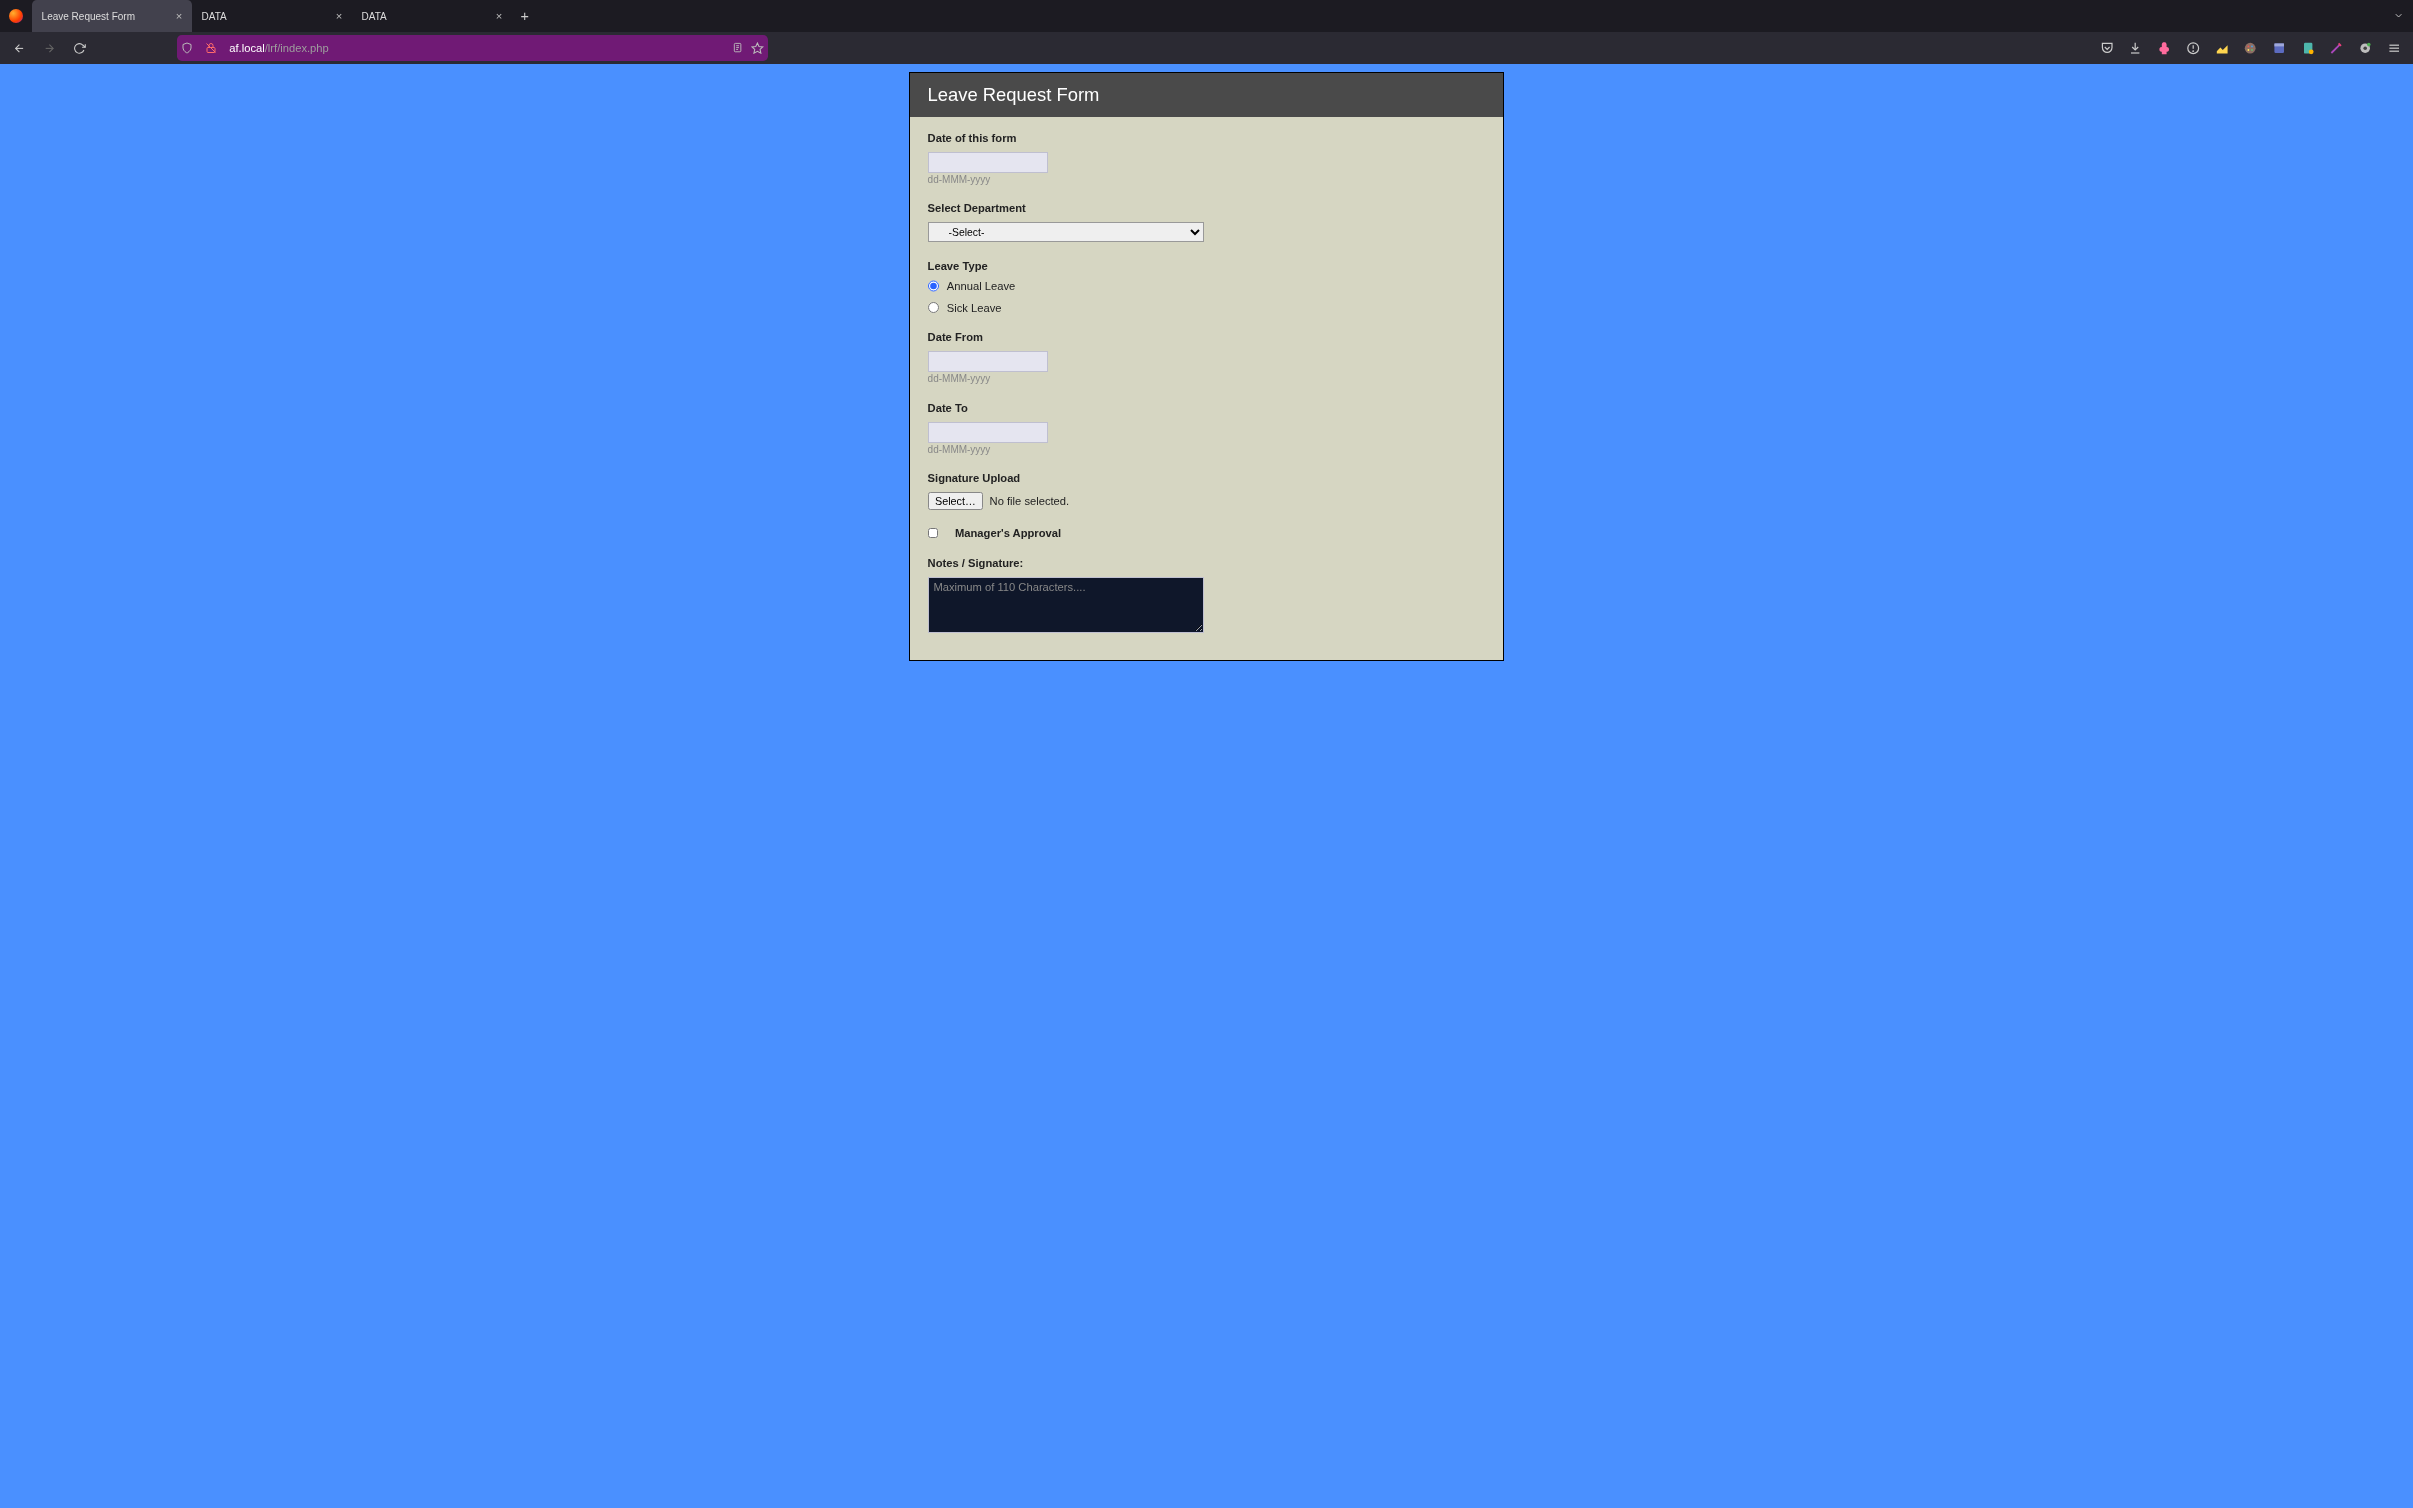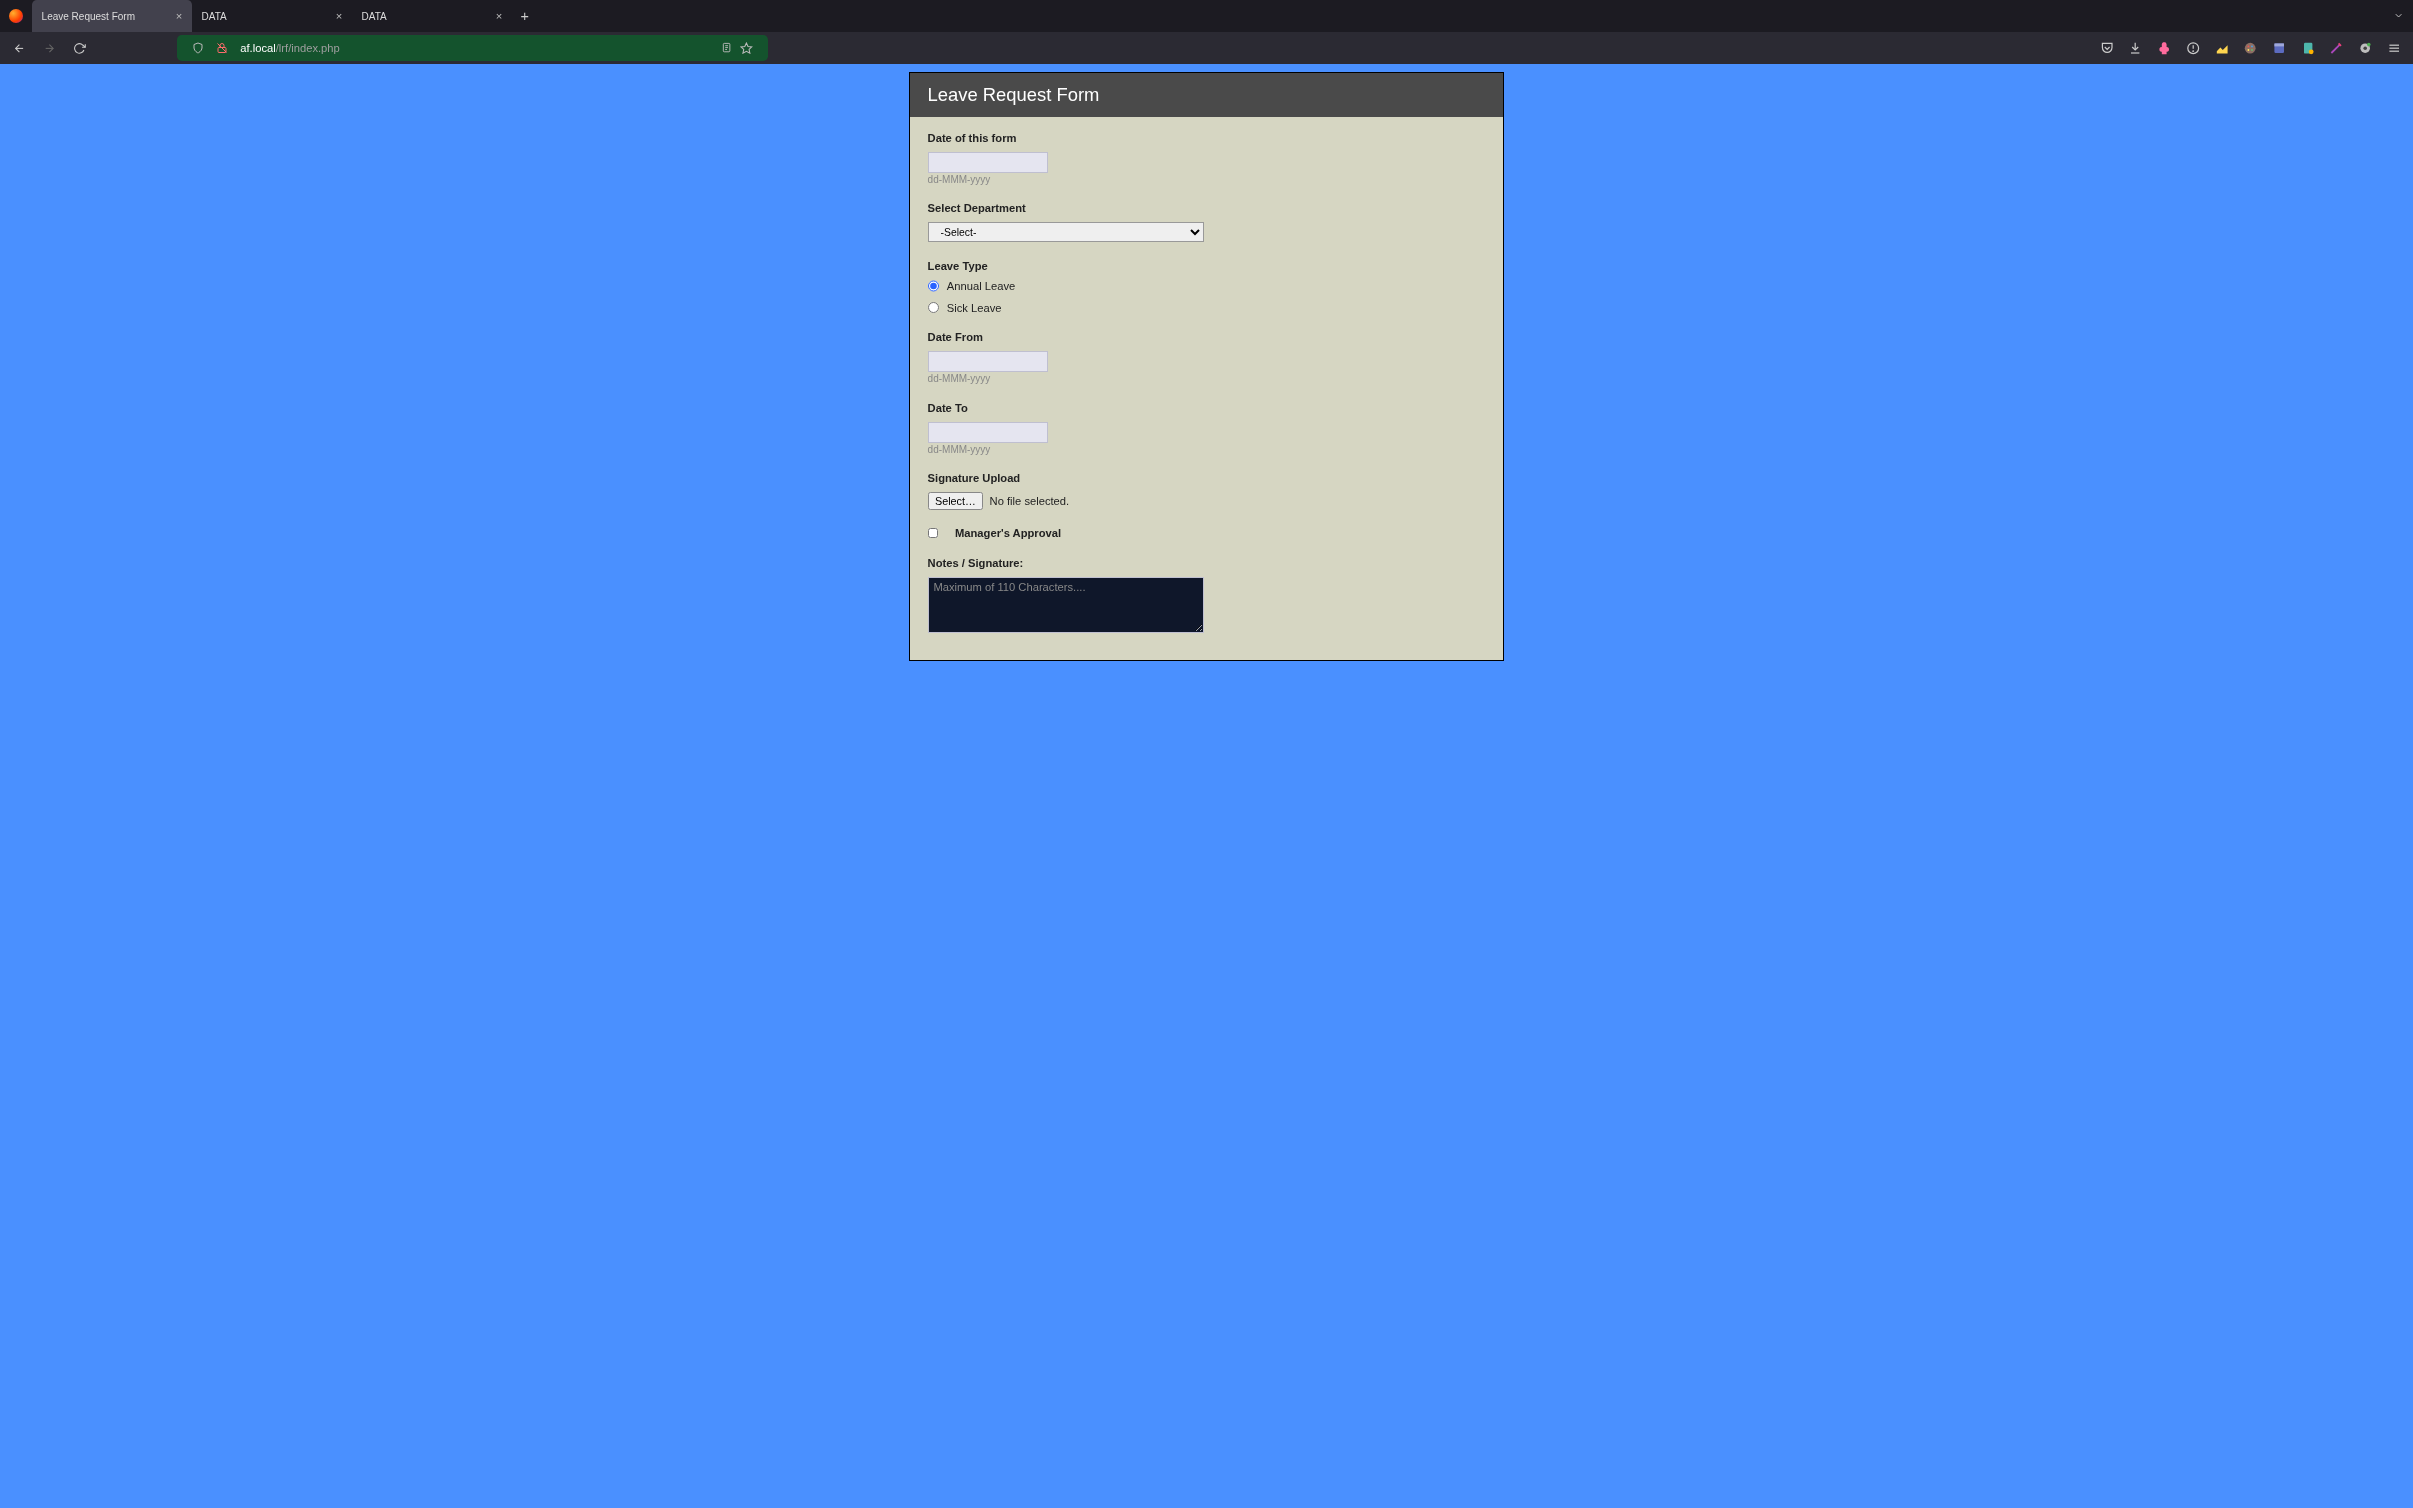--- a/index.html
+++ b/index.html
@@ -14,42 +14,42 @@
   .tab.active { background:#42414d; }
   .tab .close { margin-left:auto; font-size:11.2px; color:#bbb; cursor:pointer; }
   .newtab { width:25.5px; display:flex; align-items:center; justify-content:center; color:#ccc; font-size:14.4px; cursor:pointer; }
   .titlebar .spacer { flex:1; }
   .titlebar .chev { width:29px; display:flex; align-items:center; justify-content:center; color:#ccc; cursor:pointer; }
 
   
   .toolbar { height:32px; background:#2b2a33; display:flex; align-items:center; padding:0 6.4px; gap:4.8px; }
   .tb-btn { width:25.5px; height:25.5px; display:flex; align-items:center; justify-content:center; color:#ccc; border-radius:3.2px; cursor:pointer; }
   .tb-btn.disabled { color:#666; }
-  .urlbar { flex:0 0 591px; height:25.5px; background:#14532d; border-radius:4.8px; display:flex; align-items:center; padding:0 15px; gap:12px; margin-left:80px; }
+  .urlbar { flex:0 0 591px; height:25.5px; background:#701a75; border-radius:4.8px; display:flex; align-items:center; padding:0 4px; gap:12px; margin-left:80px; }
   .urlbar .shield, .urlbar .lock { color:#bbb; display:flex; align-items:center; }
   .urlbar .lock { color:#ff6b6b; position:relative; }
   .urlbar .url { flex:1; font-size:11.2px; }
   .urlbar .url .host { color:#fff; }
   .urlbar .url .path { color:#9e9e9e; }
   .urlbar .right-icons { display:flex; gap:8px; color:#bbb; }
   .toolbar .flex { flex:1; }
   .ext-icons { display:flex; gap:3.2px; align-items:center; }
   .ext-icons .tb-btn svg { width:14.4px; height:14.4px; }
 
   
   .viewport { position:absolute; top:64px; left:0; right:0; bottom:0; background:#4a90ff; overflow:auto; }
   .form-card { width:595px; margin:8px auto 32px; background:#d6d6c2; border:0.8px solid #000; }
   .form-header { background:#4a4a4a; color:#fff; padding:11.2px 17.6px; font-size:18.4px; font-weight:400; }
   .form-body { padding:14.4px 17.6px 24px; }
   .field { margin-bottom:17.6px; }
   .field label.lbl { display:block; font-weight:700; font-size:11.2px; color:#222; margin-bottom:8px; }
   .field .hint { font-size:10px; color:#888; margin-top:1px; }
   .date-input { width:120px; height:21px; background:#e5e5f0; border:0.8px solid #bfbfd0; }
   .text-input { width:276px; height:21px; background:#e5e5f0; border:0.8px solid #bfbfd0; padding:0 4.8px; }
-  .select-input { width:276px; height:20px; background:#efefef; border:0.8px solid #999; font-size:10.4px; padding:0 8px; }
+  .select-input { width:276px; height:20px; background:#efefef; border:0.8px solid #999; font-size:10.4px; padding:0 16px; }
   .radio-row { display:flex; align-items:center; gap:8px; margin-bottom:9.6px; font-size:11.2px; color:#222; }
   .radio-row input { accent-color:#2962ff; width:11.2px; height:11.2px; }
   .file-row { display:flex; align-items:center; gap:6.4px; }
   .browse-btn { background:#efefef; border:0.8px solid #888; border-radius:2.4px; padding:1.6px 6.4px; font-size:10.8px; cursor:pointer; }
   .file-status { font-size:11.2px; color:#222; }
   .check-row { display:flex; align-items:center; gap:17px; font-size:11.2px; font-weight:700; color:#222; }
   .check-row input { width:10.4px; height:10.4px; }
   .textarea { width:276px; height:56px; background:#0f172a; border:0.8px solid #bfbfd0; font-size:11.2px; padding:3.2px 4.8px; font-family:inherit; resize:both; color:#888; }
   .textarea::placeholder { color:#888; }
 

